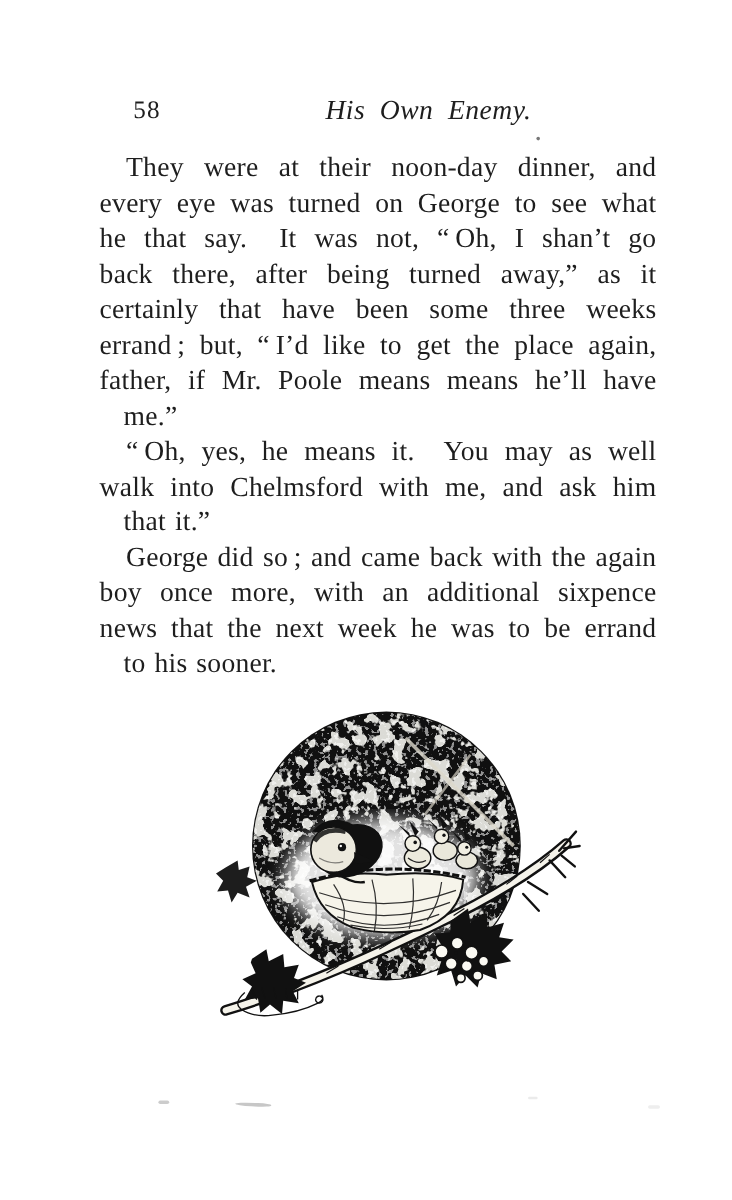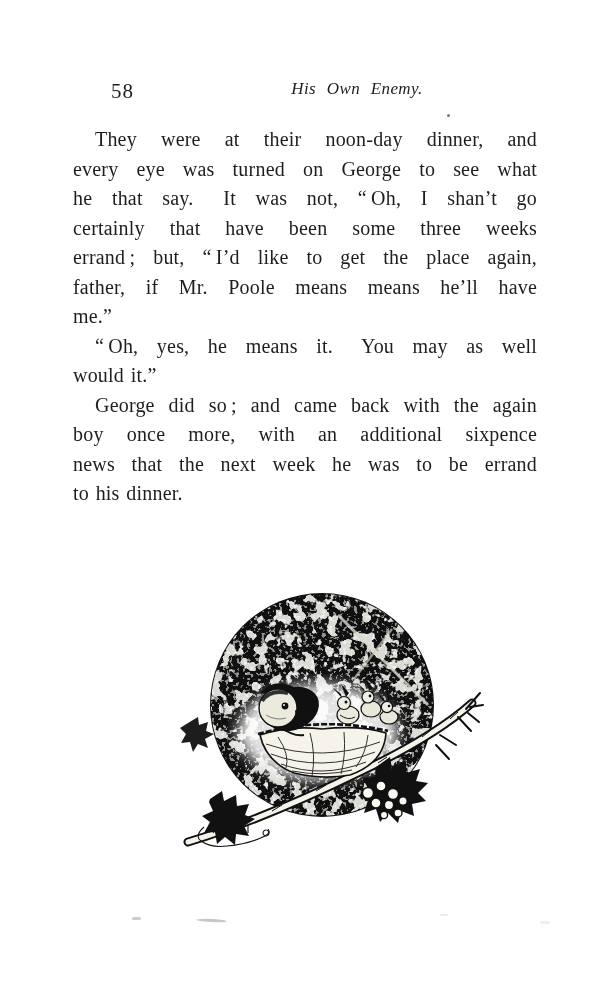--- a/index.html
+++ b/index.html
@@ -8,34 +8,34 @@
     background:#ffffff;color:#1e1e1e;
     font-family:"Liberation Serif","DejaVu Serif",serif;
   }
   .header-row{position:absolute;top:79px;left:0;width:610px;height:28px;margin-left:27px;}
   .page-number{
     position:absolute;left:84px;top:0;
     font-size:21px;letter-spacing:1px;
   }
   .running-title{
     position:absolute;left:230px;width:200px;top:0;text-align:center;
-    font-size:17px;font-style:italic;word-spacing:6px;letter-spacing:.4px;
+    font-size:23px;font-style:italic;word-spacing:6px;letter-spacing:.4px;
   }
   .text-block{
-    position:absolute;left:73px;top:125px;width:464px;
-    font-size:20px;line-height:29.5px;letter-spacing:.2px;word-spacing:1.5px;
+    position:absolute;left:83px;top:125px;width:464px;
+    font-size:23px;line-height:29.5px;letter-spacing:.2px;word-spacing:1.5px;
   }
   .line{
     text-align:justify;
     -moz-text-align-last:justify;
     text-align-last:justify;
     height:29.5px;white-space:normal;
   }
   .line.first{text-indent:22px;}
-  .line.last{text-align-last:left;-moz-text-align-last:left;}
+  .line.last{text-align-last:left;margin-left:20px;-moz-text-align-last:left;}
   .illustration-wrap{position:absolute;left:140px;top:587px;width:345px;height:272px;}
   .speck{position:absolute;border-radius:50%;background:#4a4a4a;}
   .speck.s1{left:447px;top:114px;width:3px;height:3px;opacity:.75;}
   .smudge{position:absolute;background:#8f8f8f;}
   .smudge.m1{left:132px;top:917px;width:9px;height:3px;opacity:.45;border-radius:2px;}
   .smudge.m2{left:196px;top:919px;width:30px;height:3px;opacity:.5;border-radius:60% 40% 50% 50%;transform:rotate(3deg);}
   .smudge.m3{left:440px;top:914px;width:8px;height:2px;opacity:.18;border-radius:2px;}
   .smudge.m4{left:540px;top:921px;width:10px;height:3px;opacity:.15;border-radius:2px;}
 </style>
 </head>
@@ -44,34 +44,36 @@
 <div class="header-row">
   <span class="page-number">58</span>
   <span class="running-title">His Own Enemy.</span>
 </div>
 
 <div class="text-block">
   <div class="para">
     <div class="line first">They were at their noon-day dinner, and</div>
     <div class="line">every eye was turned on George to see what</div>
     <div class="line">he that say.  It was not, “ Oh, I shan’t go</div>
+    <div class="line">back there, after being turned away,” as it</div>
     <div class="line">certainly that have been some three weeks</div>
     <div class="line">errand ; but, “ I’d like to get the place again,</div>
     <div class="line">father, if Mr. Poole means means he’ll have</div>
     <div class="line last">me.”</div>
   </div>
   <div class="para">
     <div class="line first">“ Oh, yes, he means it.  You may as well</div>
-    <div class="line last">would it.”</div>
+    <div class="line">walk into Chelmsford with me, and ask him</div>
+    <div class="line last">that it.”</div>
   </div>
   <div class="para">
     <div class="line first">George did so ; and came back with the again</div>
     <div class="line">boy once more, with an additional sixpence</div>
     <div class="line">news that the next week he was to be errand</div>
-    <div class="line last">to his dinner.</div>
+    <div class="line last">to his sooner.</div>
   </div>
 </div>
 
 <div class="illustration-wrap">
 <svg width="345" height="272" viewBox="0 0 345 272" xmlns="http://www.w3.org/2000/svg">
   <defs>
     <filter id="blobs" x="-10%" y="-10%" width="120%" height="120%">
       <feTurbulence type="fractalNoise" baseFrequency="0.085" numOctaves="3" seed="11" result="n"></feTurbulence>
       <feColorMatrix in="n" type="matrix" values="0 0 0 0 1  0 0 0 0 1  0 0 0 0 0.95  0 0 0 18 -9.6"></feColorMatrix>
       <feComposite in2="SourceGraphic" operator="in"></feComposite>

